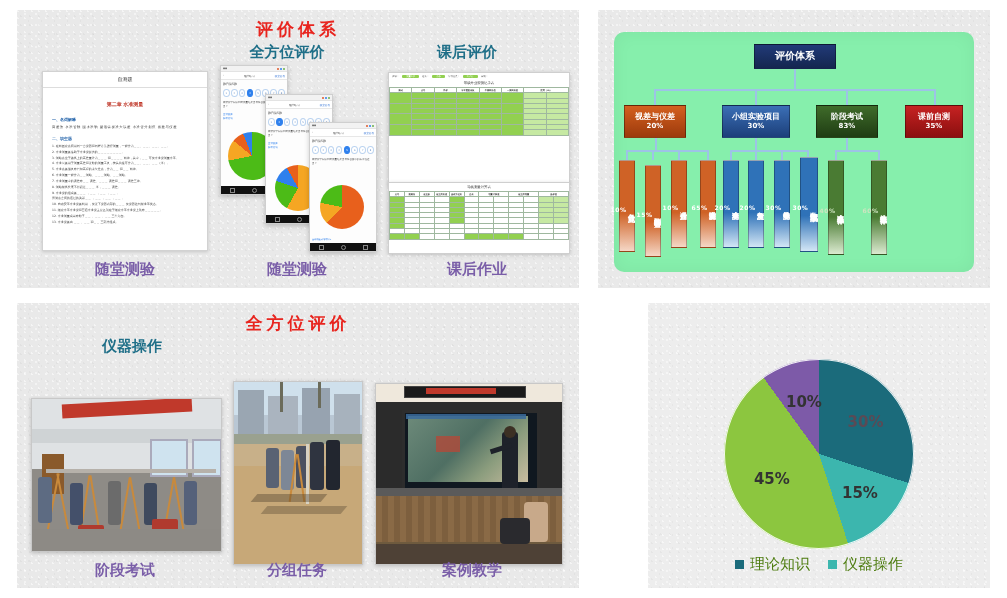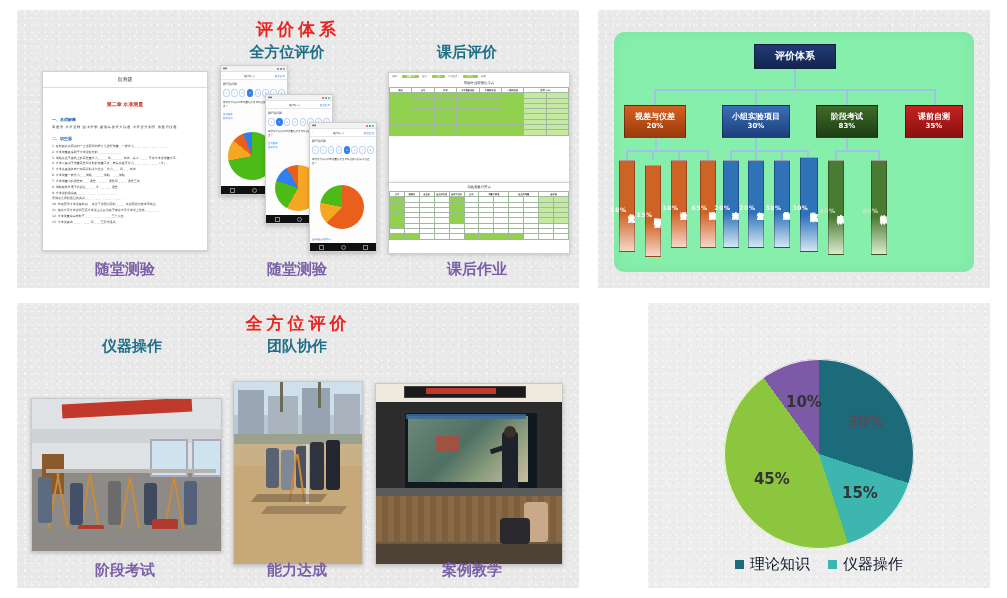--- a/index.html
+++ b/index.html
@@ -97,21 +97,21 @@
   
   #panel-grade{left:648px;top:303px;width:342px;height:285px;background:#ededed;}
   .pie-title{position:absolute;width:100%;text-align:center;top:14px;
     font-size:21px;color:#3a3a3a;font-family:"DejaVu Serif","Liberation Serif",serif;}
   .pie{position:absolute;left:50%;top:56px;transform:translateX(-50%);
     width:190px;height:190px;border-radius:50%;}
   .pie-lbl{position:absolute;font-weight:bold;font-size:15px;color:#333;}
   .legend{position:absolute;left:0;right:0;bottom:14px;
     display:flex;flex-direction:column;align-items:center;gap:5px;}
   .lg-row{display:flex;gap:18px;}
-  .lg-item{display:flex;align-items:center;gap:6px;font-size:15px;color:#0f172a;
+  .lg-item{display:flex;align-items:center;gap:6px;font-size:15px;color:#4d7c0f;
     font-family:"DejaVu Serif","Liberation Serif",serif;}
   .lg-sw{width:9px;height:9px;}
 </style>
 </head>
 <body>
 
 <div class="panel" id="panel-process">
   <div class="noise"></div>
 
   <div class="sec-title" style="left:0;top:8px;width:100%;">评价体系</div>
@@ -602,21 +602,20 @@
     </div>
   </div>
 </div>
 
 <div class="panel" id="panel-allround">
   <div class="noise"></div>
 
   <div class="sec-title" style="left:0;top:9px;width:100%;">全方位评价</div>
 
   <div class="sub-head" style="left:30px;top:34px;width:170px;">仪器操作</div>
-  <div class="sub-head" style="left:200px;top:34px;width:160px;">团队协作</div>
 
   <div class="photo" style="left:14px;top:95px;width:189px;height:152px;">
     <div class="ph-sky" style="background:linear-gradient(180deg,#dfe2e4 0 46%,#8e8b86 46% 100%);"></div>
     <div style="position:absolute;left:30px;top:2px;width:130px;height:14px;background:#c0392b;transform:rotate(-3deg);"></div>
     <div style="position:absolute;left:0;top:30px;width:100%;height:14px;background:#cfd3d5;"></div>
     <div style="position:absolute;left:118px;top:40px;width:34px;height:34px;background:#cfe3ef;border:2px solid #aab;"></div>
     <div style="position:absolute;left:160px;top:40px;width:26px;height:34px;background:#cfe3ef;border:2px solid #aab;"></div>
     <div style="position:absolute;left:10px;top:55px;width:22px;height:40px;background:#8a5a2b;"></div>
     <div style="position:absolute;left:14px;top:70px;width:170px;height:4px;background:#b6b1aa;"></div>
     <div style="position:absolute;left:20px;top:74px;width:2px;height:60px;background:#c98a3c;transform:rotate(11deg);"></div>
@@ -670,21 +669,21 @@
     <div style="position:absolute;left:114px;top:62px;width:22px;height:5px;background:#1e222a;transform:rotate(-18deg);"></div>
     <div style="position:absolute;left:128px;top:42px;width:12px;height:12px;border-radius:50%;background:#3c3024;"></div>
     <div style="position:absolute;left:0;top:104px;width:100%;height:8px;background:#5a5a5a;"></div>
     <div style="position:absolute;left:0;top:112px;width:100%;height:46px;background:repeating-linear-gradient(90deg,#8a6a46 0 6px,#7d5f3e 6px 12px);"></div>
     <div style="position:absolute;left:148px;top:118px;width:24px;height:40px;background:#c8a98a;border-radius:4px;"></div>
     <div style="position:absolute;left:124px;top:134px;width:30px;height:26px;background:#2a2a2e;border-radius:4px;"></div>
     <div style="position:absolute;left:0;bottom:0;width:100%;height:20px;background:#4e4136;"></div>
   </div>
 
   <div class="bot-label" style="left:20px;top:258px;width:176px;">阶段考试</div>
-  <div class="bot-label" style="left:200px;top:258px;width:160px;">能力达成</div>
+  <div class="bot-label" style="left:200px;top:258px;width:160px;">分组任务</div>
   <div class="bot-label" style="left:375px;top:258px;width:160px;">案例教学</div>
 </div>
 
 <div class="panel" id="panel-grade">
   <div class="noise"></div>
 
 
   <div class="pie" id="pie-chart" style="background: conic-gradient(rgb(27, 107, 123) 0%, rgb(27, 107, 123) 30%, rgb(60, 182, 174) 30%, rgb(60, 182, 174) 45%, rgb(140, 198, 63) 45%, rgb(140, 198, 63) 90%, rgb(125, 90, 168) 90%, rgb(125, 90, 168) 100%); box-shadow: rgba(255, 255, 255, 0.9) 0px 0px 0px 1px inset;"></div>
 
   <div class="pie-lbl" id="lbl0" style="color: rgb(90, 74, 85); left: 199.577px; top: 109.613px;">30%</div>

